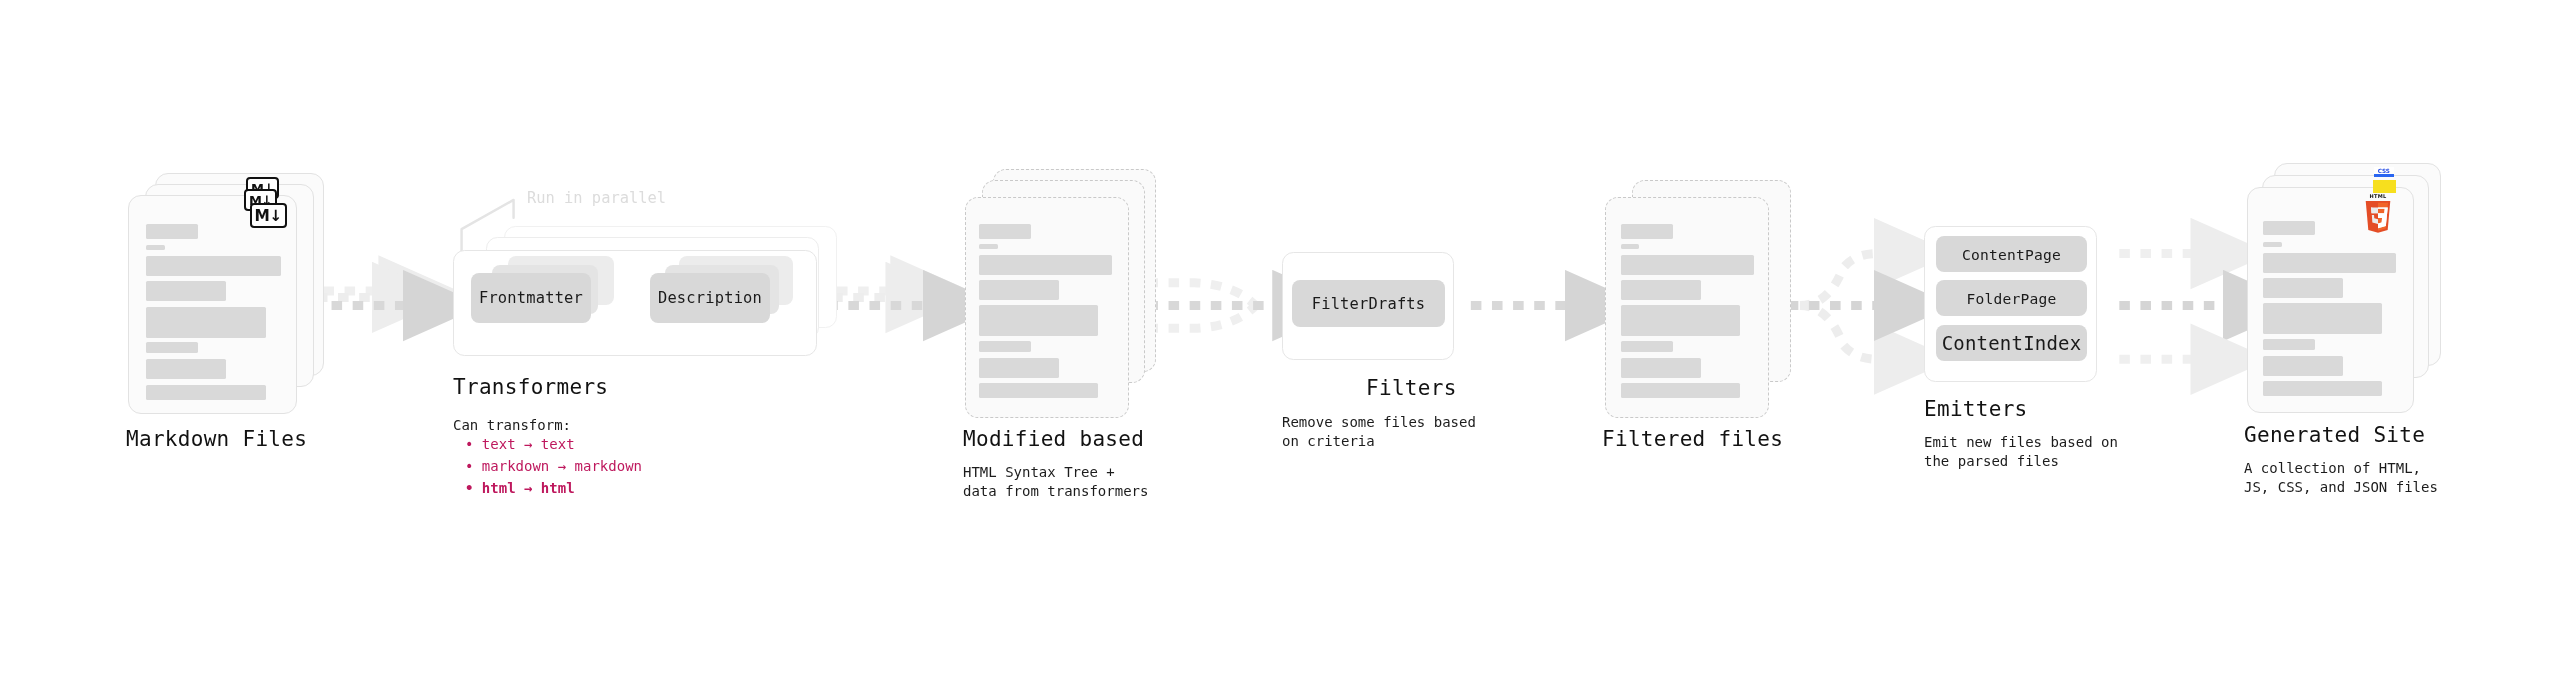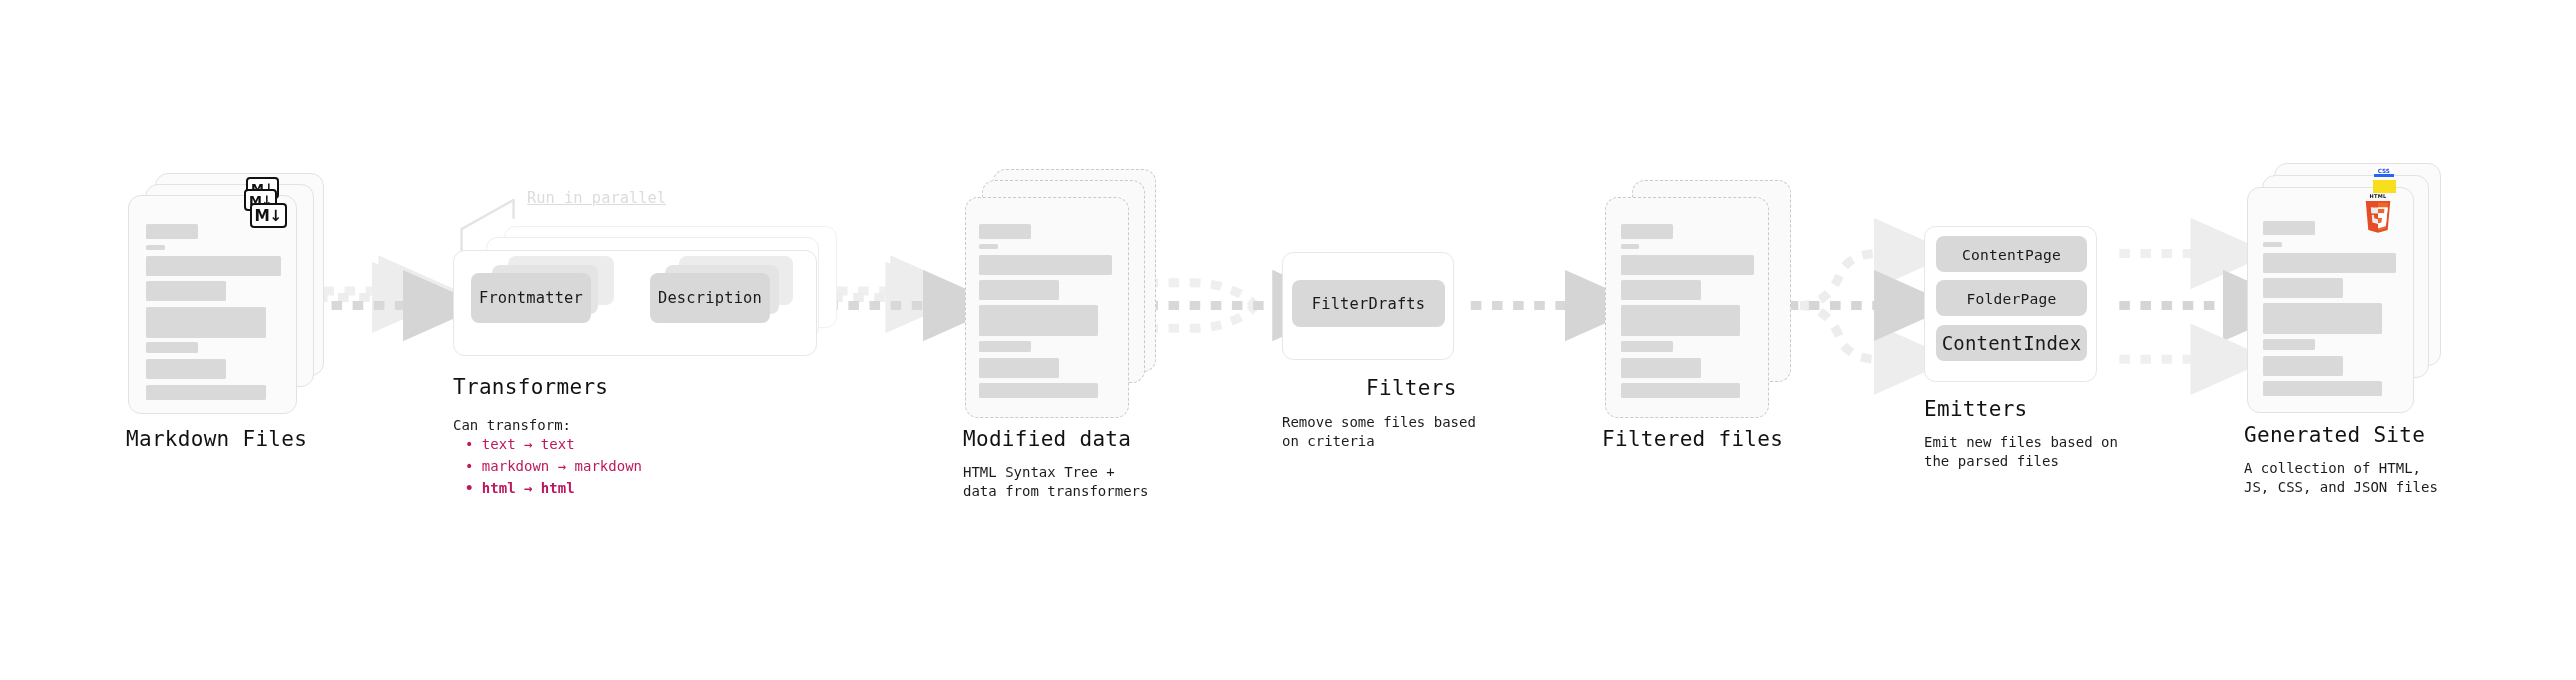--- a/index.html
+++ b/index.html
@@ -228,21 +228,21 @@
       </div>
       <div class="badge-md" style="left:250px; top:203px; width:32.5px; height:21px; font-size:15.4px; border-width:2.4px;">
         <span>M</span>
           <span>↓</span>
       </div>
     </div>
     <div class="title" style="left:126px; top:427px;">Markdown Files</div>
   </div>
 
   <div class="node" style="left:0; top:0;">
-    <div class="note-parallel" style="left:527px; top:189px;text-decoration:underline;">Run in parallel</div>
+    <div class="note-parallel" style="left:527px; top:189px;">Run in parallel</div>
 
     <div class="group-box" style="left:504px; top:226px; width:333px; height:102px; border-color:#f1f1f1;"></div>
     <div class="group-box" style="left:486px; top:237px; width:333px; height:102px; border-color:#ededed;"></div>
     <div class="group-box" style="left:453px; top:250px; width:364px; height:106px;">
     </div>
 
     <div class="chip" style="left:508px; top:256px; width:106px; height:49px; background:#ececec;"></div>
     <div class="chip" style="left:492px; top:265px; width:106px; height:49px; background:#e4e4e4;"></div>
     <div class="chip" style="left:471px; top:273px; width:120px; height:50px;">
       <span>Frontmatter</span>
@@ -269,21 +269,21 @@
         <div class="skel" style="left:13px; top:26px; width:52px; height:14.6px;"></div>
         <div class="skel" style="left:13px; top:46px; width:18.7px; height:4.9px;"></div>
         <div class="skel" style="left:13px; top:57px; width:133px; height:20.3px;"></div>
         <div class="skel" style="left:13px; top:82px; width:80px; height:20.3px;"></div>
         <div class="skel" style="left:13px; top:107px; width:119px; height:31px;"></div>
         <div class="skel" style="left:13px; top:143px; width:52px; height:11.4px;"></div>
         <div class="skel" style="left:13px; top:160px; width:80px; height:20.3px;"></div>
         <div class="skel" style="left:13px; top:185px; width:119px; height:14.6px;"></div>
       </div>
     </div>
-    <div class="title" style="left:963px; top:427px;">Modified data</div>
+    <div class="title" style="left:963px; top:427px;">Modified based</div>
     <div class="sub" style="left:963px; top:463px;">HTML Syntax Tree +
 data from transformers</div>
   </div>
 
   <div class="node" style="left:0; top:0;">
     <div class="group-box" style="left:1282px; top:252px; width:172px; height:108px;"></div>
     <div class="chip" style="left:1292px; top:280px; width:153px; height:47px;">
       <span>FilterDrafts</span>
     </div>
     <div class="title" style="left:1322px; top:376px;margin-left:44px;">Filters</div>

